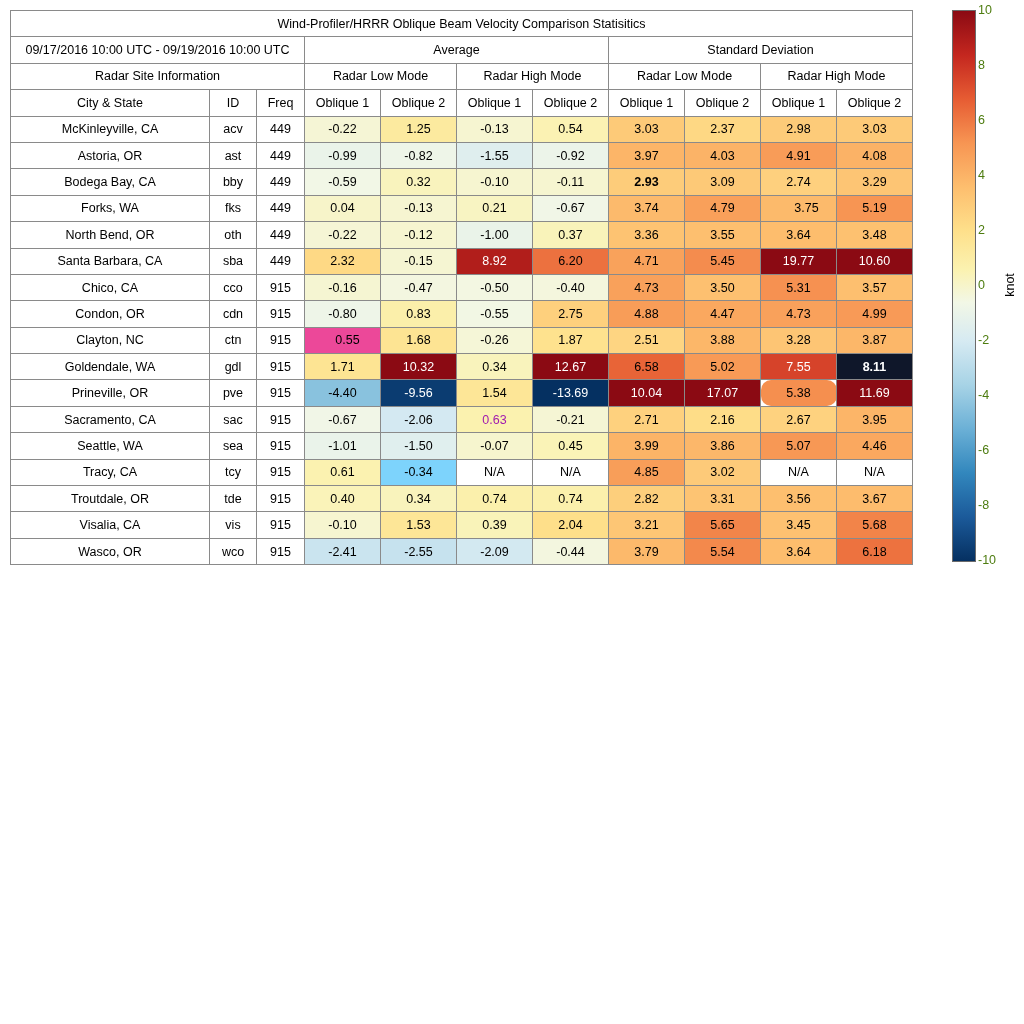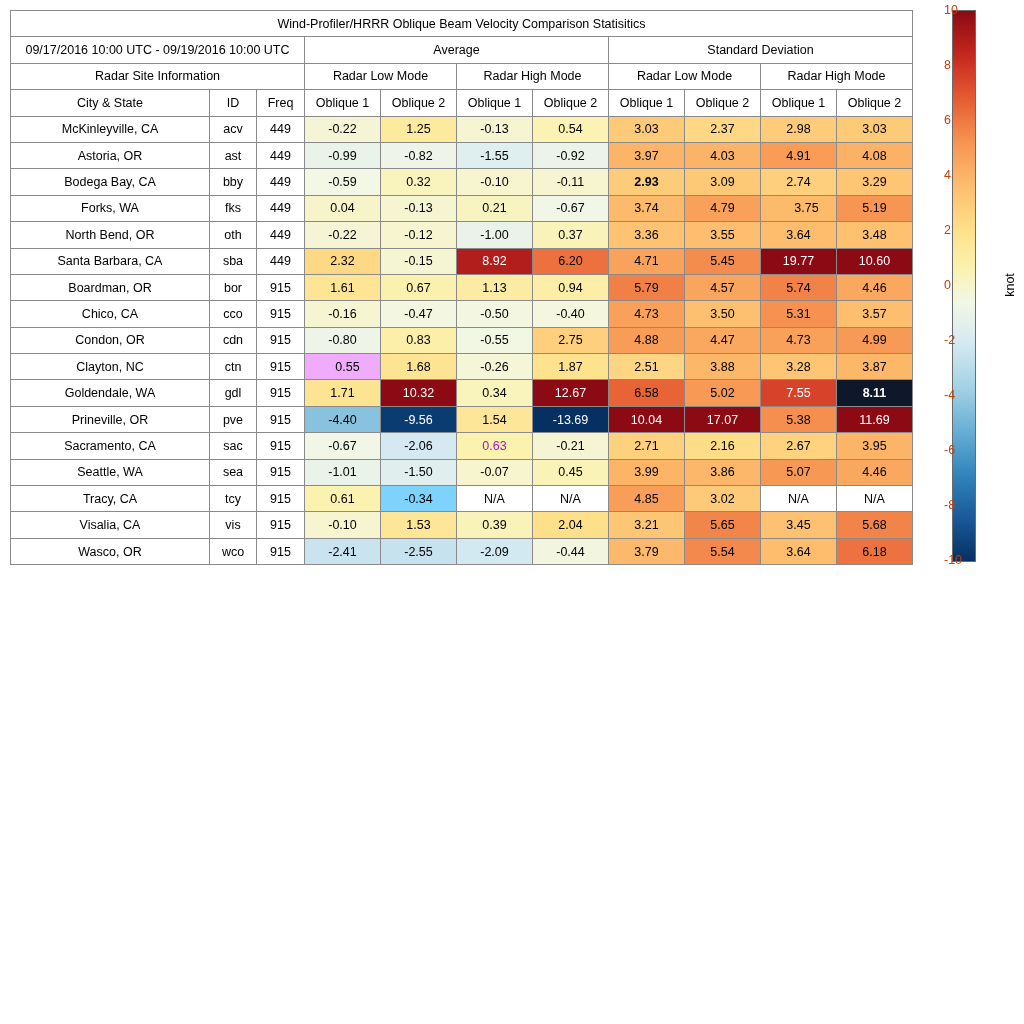--- a/index.html
+++ b/index.html
@@ -50,23 +50,23 @@
       #fbf2b0 53%,
       #fee08b 60%,
       #fdbe6e 68%,
       #f79553 76%,
       #e65c33 84%,
       #c4271f 92%,
       #8b0a13 100%);
   }
   .cb-tick{
     position:absolute;
-    left:944px;
+    left:978px;
     font-size:12.5px;
-    color:#c2410c;
+    color:#4d7c0f;
     transform:translateY(-50%);
   }
   #cb-label{
     position:absolute;
     left:998px;
     top:285px;
     font-size:12.5px;
     transform:translateY(-50%) rotate(-90deg);
     transform-origin:center center;
     white-space:nowrap;
@@ -194,33 +194,20 @@
           <td class="datacell" style="background: rgb(254, 217, 133); color: rgb(0, 0, 0);">2.32</td>
           <td class="datacell" style="background: rgb(245, 245, 210); color: rgb(0, 0, 0);">-0.15</td>
           <td class="datacell" style="background: rgb(177, 30, 27); color: rgb(255, 255, 255);">8.92</td>
           <td class="datacell" style="background: rgb(236, 113, 63); color: rgb(0, 0, 0);">6.20</td>
           <td class="datacell" style="background: rgb(249, 162, 91); color: rgb(0, 0, 0);">4.71</td>
           <td class="datacell" style="background: rgb(244, 140, 78); color: rgb(0, 0, 0);">5.45</td>
           <td class="datacell" style="background: rgb(139, 10, 19); color: rgb(255, 255, 255);">19.77</td>
           <td class="datacell" style="background: rgb(139, 10, 19); color: rgb(255, 255, 255);">10.60</td>
         </tr>
         <tr>
-          <td class="city">Boardman, OR</td>
-          <td>bor</td>
-          <td>915</td>
-          <td class="datacell" style="background: rgb(253, 229, 149); color: rgb(0, 0, 0);">1.61</td>
-          <td class="datacell" style="background: rgb(251, 241, 174); color: rgb(0, 0, 0);">0.67</td>
-          <td class="datacell" style="background: rgb(252, 235, 162); color: rgb(0, 0, 0);">1.13</td>
-          <td class="datacell" style="background: rgb(252, 238, 167); color: rgb(0, 0, 0);">0.94</td>
-          <td class="datacell" style="background: rgb(241, 128, 71); color: rgb(0, 0, 0);">5.79</td>
-          <td class="datacell" style="background: rgb(249, 165, 94); color: rgb(0, 0, 0);">4.57</td>
-          <td class="datacell" style="background: rgb(241, 130, 72); color: rgb(0, 0, 0);">5.74</td>
-          <td class="datacell" style="background: rgb(250, 168, 95); color: rgb(0, 0, 0);">4.46</td>
-        </tr>
-        <tr>
           <td class="city">Chico, CA</td>
           <td>cco</td>
           <td>915</td>
           <td class="datacell" style="background: rgb(245, 245, 210); color: rgb(0, 0, 0);">-0.16</td>
           <td class="datacell" style="background: rgb(243, 246, 224); color: rgb(0, 0, 0);">-0.47</td>
           <td class="datacell" style="background: rgb(243, 247, 226); color: rgb(0, 0, 0);">-0.50</td>
           <td class="datacell" style="background: rgb(244, 246, 221); color: rgb(0, 0, 0);">-0.40</td>
           <td class="datacell" style="background: rgb(249, 161, 91); color: rgb(0, 0, 0);">4.73</td>
           <td class="datacell" style="background: rgb(253, 192, 112); color: rgb(0, 0, 0);">3.50</td>
           <td class="datacell" style="background: rgb(246, 145, 81); color: rgb(0, 0, 0);">5.31</td>
@@ -236,21 +223,21 @@
           <td class="datacell" style="background: rgb(254, 208, 125); color: rgb(0, 0, 0);">2.75</td>
           <td class="datacell" style="background: rgb(248, 157, 88); color: rgb(0, 0, 0);">4.88</td>
           <td class="datacell" style="background: rgb(250, 168, 95); color: rgb(0, 0, 0);">4.47</td>
           <td class="datacell" style="background: rgb(249, 161, 91); color: rgb(0, 0, 0);">4.73</td>
           <td class="datacell" style="background: rgb(248, 154, 87); color: rgb(0, 0, 0);">4.99</td>
         </tr>
         <tr>
           <td class="city">Clayton, NC</td>
           <td>ctn</td>
           <td>915</td>
-          <td class="datacell" style="background: #f0abfc; color: rgb(0, 0, 0); padding-left: 10px;">0.55</td>
+          <td class="datacell" style="background: #ec4899; color: rgb(0, 0, 0); padding-left: 10px;">0.55</td>
           <td class="datacell" style="background: rgb(253, 228, 147); color: rgb(0, 0, 0);">1.68</td>
           <td class="datacell" style="background: rgb(245, 246, 215); color: rgb(0, 0, 0);">-0.26</td>
           <td class="datacell" style="background: rgb(254, 226, 142); color: rgb(0, 0, 0);">1.87</td>
           <td class="datacell" style="background: rgb(254, 213, 130); color: rgb(0, 0, 0);">2.51</td>
           <td class="datacell" style="background: rgb(252, 183, 105); color: rgb(0, 0, 0);">3.88</td>
           <td class="datacell" style="background: rgb(253, 197, 116); color: rgb(0, 0, 0);">3.28</td>
           <td class="datacell" style="background: rgb(252, 183, 105); color: rgb(0, 0, 0);">3.87</td>
         </tr>
         <tr>
           <td class="city">Goldendale, WA</td>
@@ -268,21 +255,21 @@
         <tr>
           <td class="city">Prineville, OR</td>
           <td>pve</td>
           <td>915</td>
           <td class="datacell" style="background: rgb(137, 194, 222); color: rgb(0, 0, 0);">-4.40</td>
           <td class="datacell" style="background: rgb(11, 60, 113); color: rgb(255, 255, 255);">-9.56</td>
           <td class="datacell" style="background: rgb(253, 230, 151); color: rgb(0, 0, 0);">1.54</td>
           <td class="datacell" style="background: rgb(5, 48, 97); color: rgb(255, 255, 255);">-13.69</td>
           <td class="datacell" style="background: rgb(139, 10, 19); color: rgb(255, 255, 255);">10.04</td>
           <td class="datacell" style="background: rgb(139, 10, 19); color: rgb(255, 255, 255);">17.07</td>
-          <td class="datacell" style="background: rgb(245, 143, 79); color: rgb(0, 0, 0);">5.38</td>
+          <td class="datacell" style="background: rgb(245, 143, 79); color: rgb(0, 0, 0); border-radius: 10px;">5.38</td>
           <td class="datacell" style="background: rgb(139, 10, 19); color: rgb(255, 255, 255);">11.69</td>
         </tr>
         <tr>
           <td class="city">Sacramento, CA</td>
           <td>sac</td>
           <td>915</td>
           <td class="datacell" style="background: rgb(241, 246, 231); color: rgb(0, 0, 0);">-0.67</td>
           <td class="datacell" style="background: rgb(212, 233, 242); color: rgb(0, 0, 0);">-2.06</td>
           <td class="datacell" style="background: rgb(251, 242, 175); color: #a21caf;">0.63</td>
           <td class="datacell" style="background: rgb(245, 245, 212); color: rgb(0, 0, 0);">-0.21</td>
@@ -309,20 +296,33 @@
           <td>tcy</td>
           <td>915</td>
           <td class="datacell" style="background: rgb(251, 242, 176); color: rgb(0, 0, 0);">0.61</td>
           <td class="datacell" style="background: #7dd3fc; color: rgb(0, 0, 0);">-0.34</td>
           <td class="datacell">N/A</td>
           <td class="datacell">N/A</td>
           <td class="datacell" style="background: rgb(248, 158, 89); color: rgb(0, 0, 0);">4.85</td>
           <td class="datacell" style="background: rgb(253, 202, 121); color: rgb(0, 0, 0);">3.02</td>
           <td class="datacell">N/A</td>
           <td class="datacell">N/A</td>
+        </tr>
+        <tr>
+          <td class="city">Troutdale, OR</td>
+          <td>tde</td>
+          <td>915</td>
+          <td class="datacell" style="background: rgb(250, 243, 185); color: rgb(0, 0, 0);">0.40</td>
+          <td class="datacell" style="background: rgb(249, 243, 188); color: rgb(0, 0, 0);">0.34</td>
+          <td class="datacell" style="background: rgb(251, 240, 172); color: rgb(0, 0, 0);">0.74</td>
+          <td class="datacell" style="background: rgb(251, 240, 172); color: rgb(0, 0, 0);">0.74</td>
+          <td class="datacell" style="background: rgb(253, 207, 124); color: rgb(0, 0, 0);">2.82</td>
+          <td class="datacell" style="background: rgb(253, 196, 115); color: rgb(0, 0, 0);">3.31</td>
+          <td class="datacell" style="background: rgb(253, 191, 111); color: rgb(0, 0, 0);">3.56</td>
+          <td class="datacell" style="background: rgb(253, 188, 109); color: rgb(0, 0, 0);">3.67</td>
         </tr>
         <tr>
           <td class="city">Visalia, CA</td>
           <td>vis</td>
           <td>915</td>
           <td class="datacell" style="background: rgb(246, 245, 208); color: rgb(0, 0, 0);">-0.10</td>
           <td class="datacell" style="background: rgb(253, 230, 151); color: rgb(0, 0, 0);">1.53</td>
           <td class="datacell" style="background: rgb(249, 243, 185); color: rgb(0, 0, 0);">0.39</td>
           <td class="datacell" style="background: rgb(254, 223, 138); color: rgb(0, 0, 0);">2.04</td>
           <td class="datacell" style="background: rgb(253, 198, 117); color: rgb(0, 0, 0);">3.21</td>

